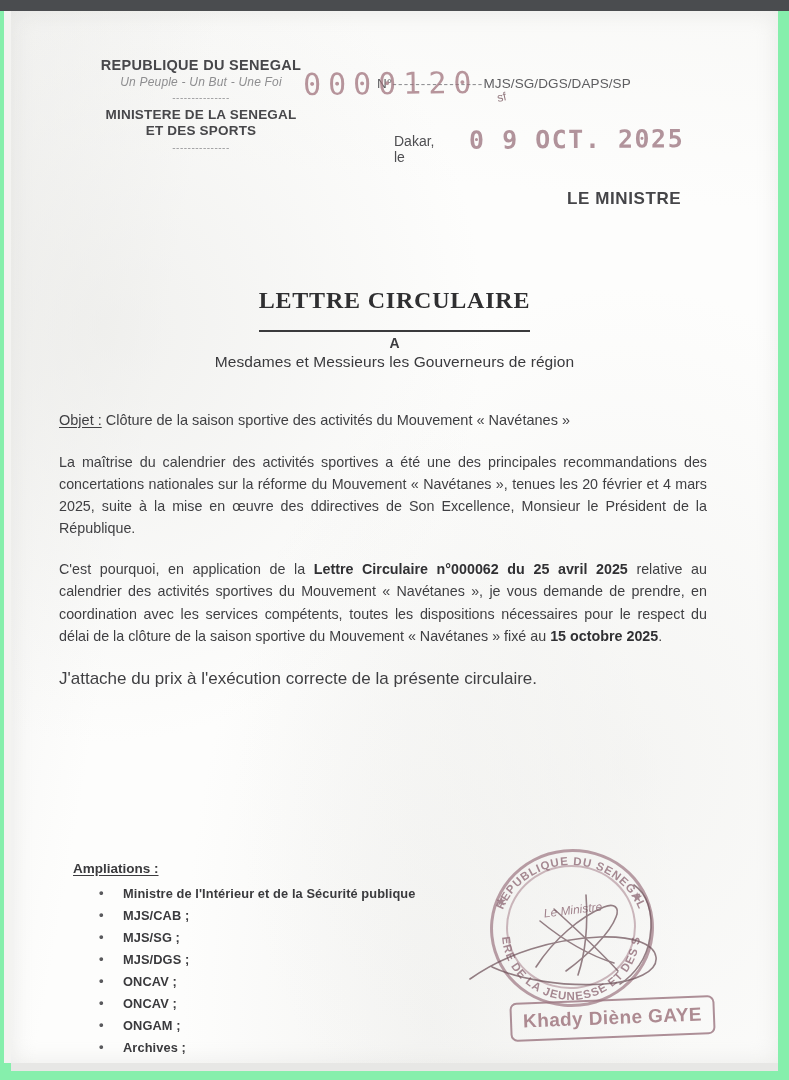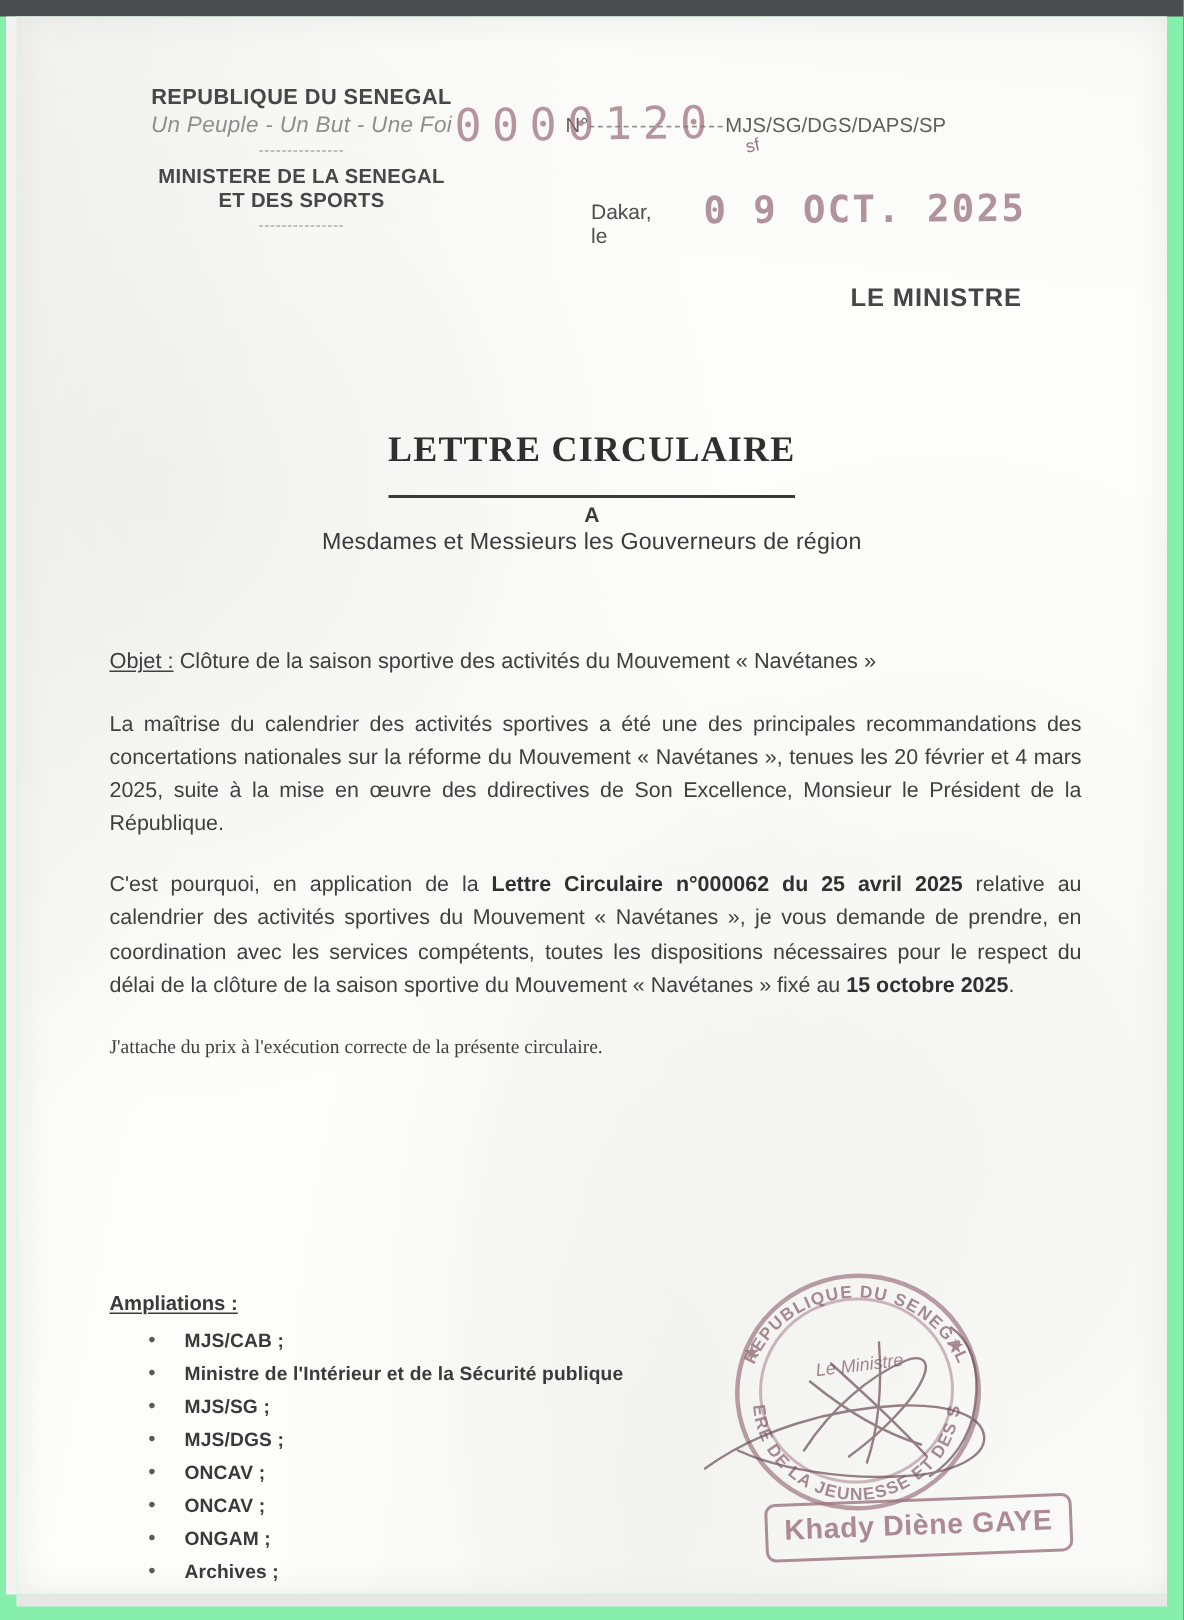--- a/index.html
+++ b/index.html
@@ -71,21 +71,21 @@
     text-align: center;
     color: #4c4c4e;
   }
   .lh-republic {
     font-size: 14.5px;
     font-weight: bold;
     letter-spacing: .3px;
     color: #47474a;
   }
   .lh-motto {
-    font-size: 15px;
+    font-size: 12px;
     font-style: italic;
     color: #8e8e90;
     margin-top: 2px;
     letter-spacing: .2px;
   }
   .lh-dots {
     font-size: 10px;
     color: #9a9a9c;
     letter-spacing: .5px;
     line-height: 1.1;
@@ -199,48 +199,46 @@
     margin-top: 2px;
     font-size: 15.5px;
     font-weight: normal;
     color: #3a3a3d;
     letter-spacing: .1px;
   }
 
   
   .body-wrap {
     position: absolute;
-    left: 62px;
+    left: 48px;
     top: 400px;
     width: 648px;
     color: #3f3f42;
-    margin-top: 21px;
   }
   .objet {
     font-size: 14.5px;
     line-height: 1.35;
   }
   .objet .lbl {
     text-decoration: underline;
     text-underline-offset: 2px;
   }
   p.para {
     font-size: 14.3px;
     line-height: 1.55;
     text-align: justify;
     margin: 20px 0 0 0;
     color: #3f3f42;
   }
   p.para.tight { margin-top: 19px; }
   p.para b { font-weight: bold; color: #303033; }
   .closing {
-    font-size: 13px;
+    font-size: 17px;
     margin-top: 22px;
     color: #3f3f42;
-    font-family: Liberation Serif, serif;
   }
 
   
   .ampl-block {
     position: absolute;
     left: 62px;
     top: 850px;
     width: 400px;
     color: #3a3a3d;
   }
@@ -393,22 +391,22 @@
       <p class="para">La maîtrise du calendrier des activités sportives a été une des principales recommandations des concertations nationales sur la réforme du Mouvement « Navétanes », tenues les 20 février et 4 mars 2025, suite à la mise en œuvre des ddirectives de Son Excellence, Monsieur le Président de la République.</p>
 
       <p class="para tight"><span>C'est pourquoi, en application de la </span><b>Lettre Circulaire n°000062 du 25 avril 2025</b><span> relative au calendrier des activités sportives du Mouvement « Navétanes », je vous demande de prendre, en coordination avec les services compétents, toutes les dispositions nécessaires pour le respect du délai de la clôture de la saison sportive du Mouvement « Navétanes » fixé au </span><b>15 octobre 2025</b><span>.</span></p>
 
       <div class="closing">J'attache du prix à l'exécution correcte de la présente circulaire.</div>
     </div>
 
     <div class="ampl-block">
       <div class="ampl-title">Ampliations :</div>
       <ul class="ampl-list">
+        <li>Ministre de l'Intérieur et de la Sécurité publique</li>
         <li>MJS/CAB ;</li>
-        <li>Ministre de l'Intérieur et de la Sécurité publique</li>
         <li>MJS/SG ;</li>
         <li>MJS/DGS ;</li>
         <li>ONCAV ;</li>
         <li>ONCAV ;</li>
         <li>ONGAM ;</li>
         <li>Archives ;</li>
         <li>Chronos</li>
       </ul>
     </div>
 

